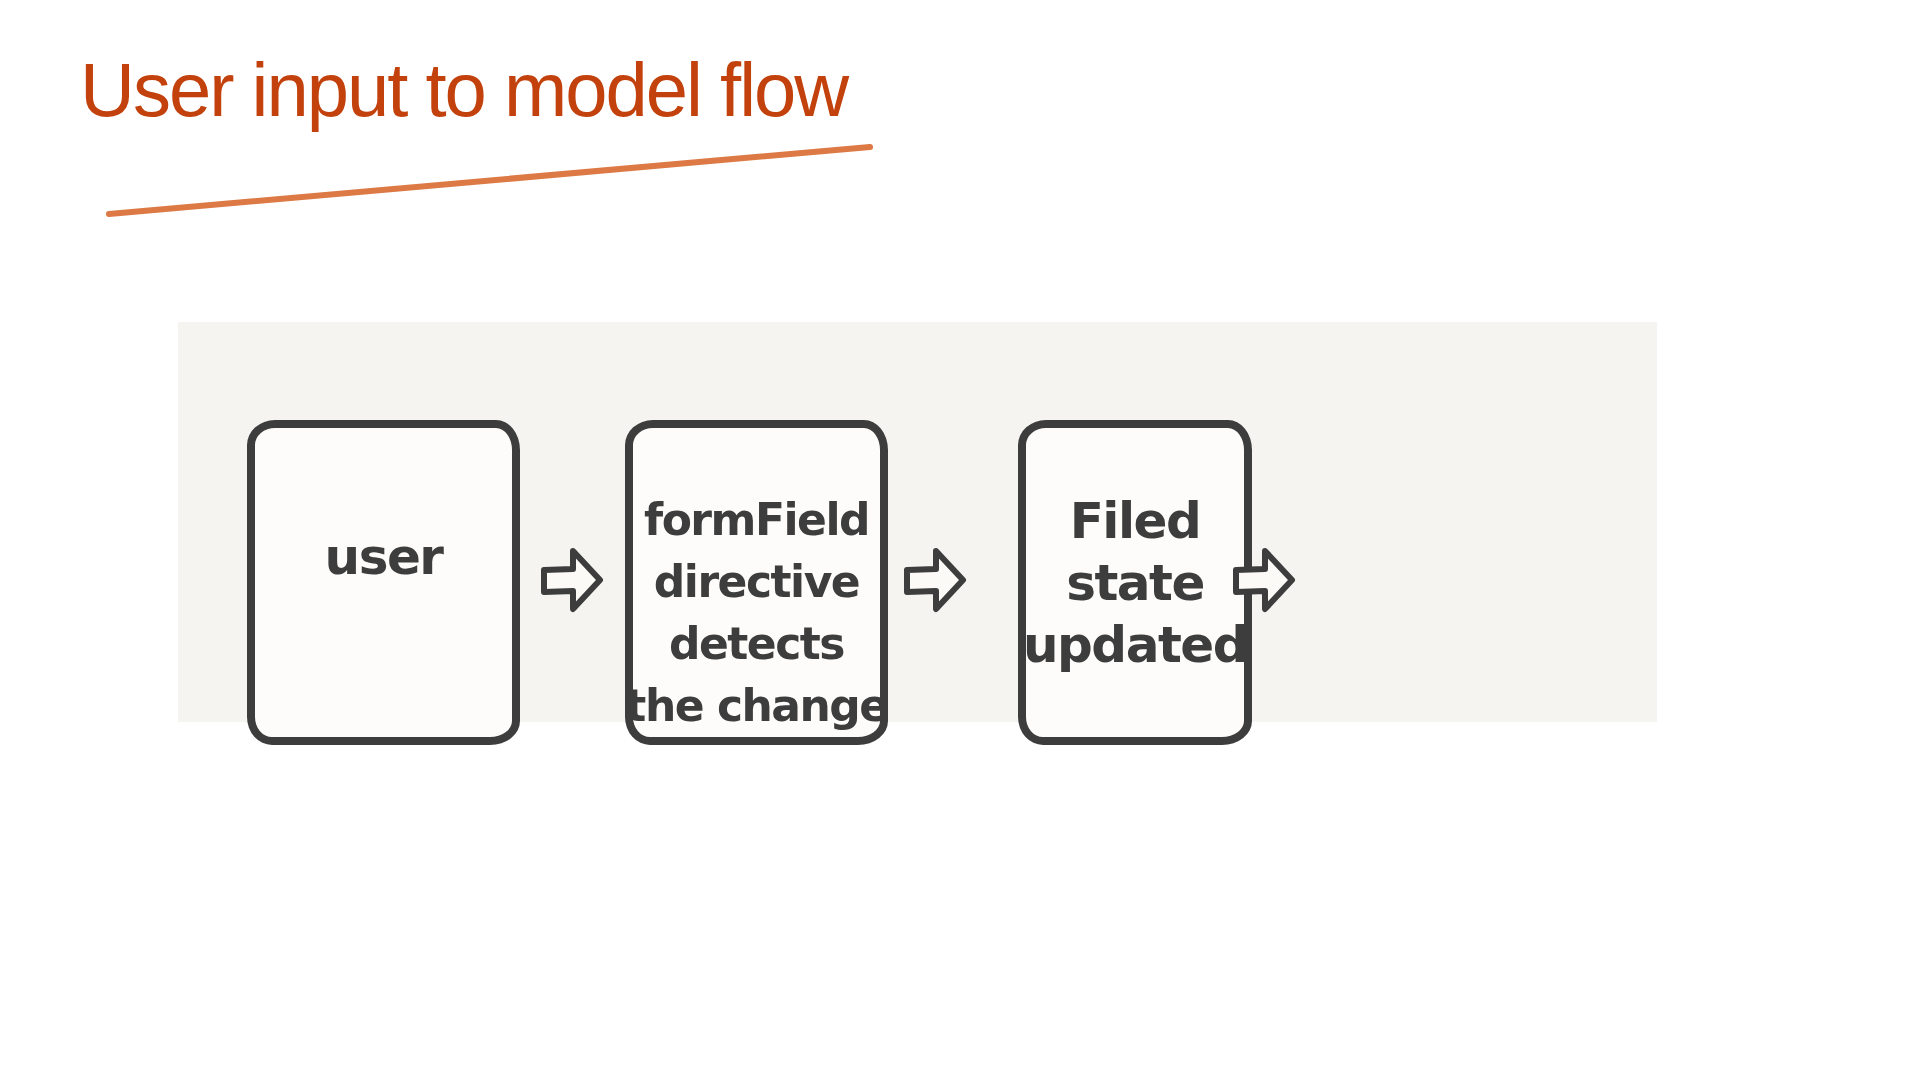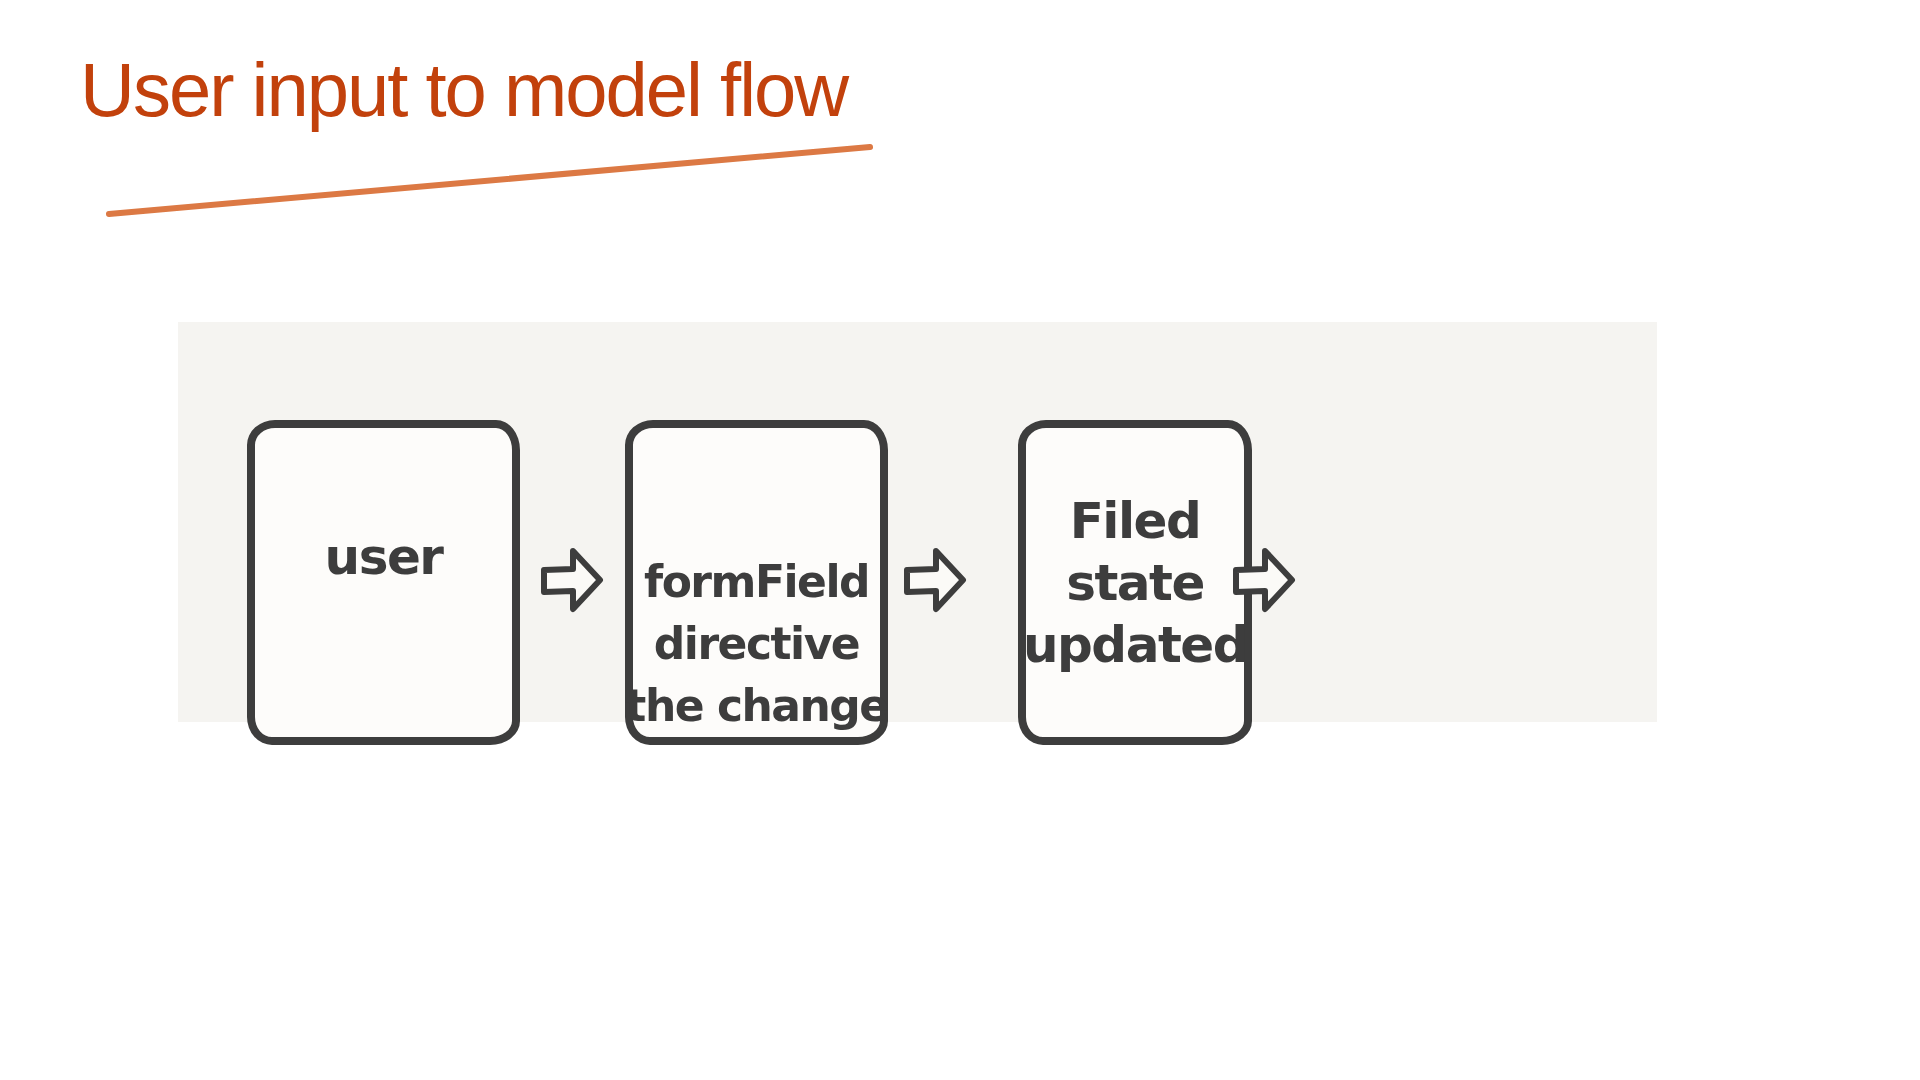--- a/index.html
+++ b/index.html
@@ -96,20 +96,21 @@
   </div>
 
   <svg class="flow-arrow arrow-1" viewBox="0 0 66 80" aria-hidden="true">
     <path d="M 5 30 L 34 29 L 34 11 L 61 40 L 34 69 L 34 51 L 5 52 Z" fill="#fbfaf7" stroke="#3d3d3d" stroke-width="6" stroke-linejoin="round"></path>
   </svg>
 
   <div class="flow-box box-2">
     <div class="box-label">
       <div>formField</div>
       <div>directive</div>
+      <div>detects</div>
       <div>the change</div>
     </div>
   </div>
 
   <svg class="flow-arrow arrow-2" viewBox="0 0 66 80" aria-hidden="true">
     <path d="M 5 30 L 34 29 L 34 11 L 61 40 L 34 69 L 34 51 L 5 52 Z" fill="#fbfaf7" stroke="#3d3d3d" stroke-width="6" stroke-linejoin="round"></path>
   </svg>
 
   <div class="flow-box box-3">
     <div class="box-label">

